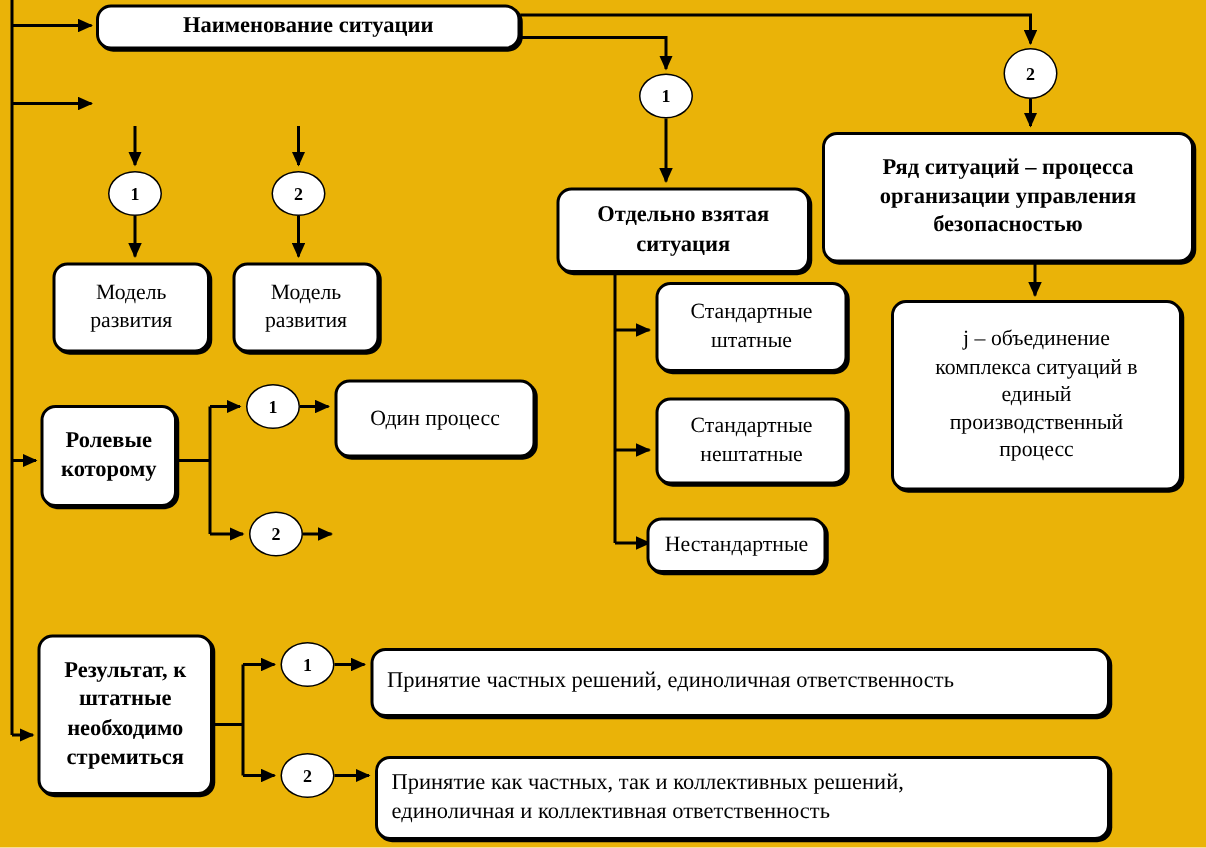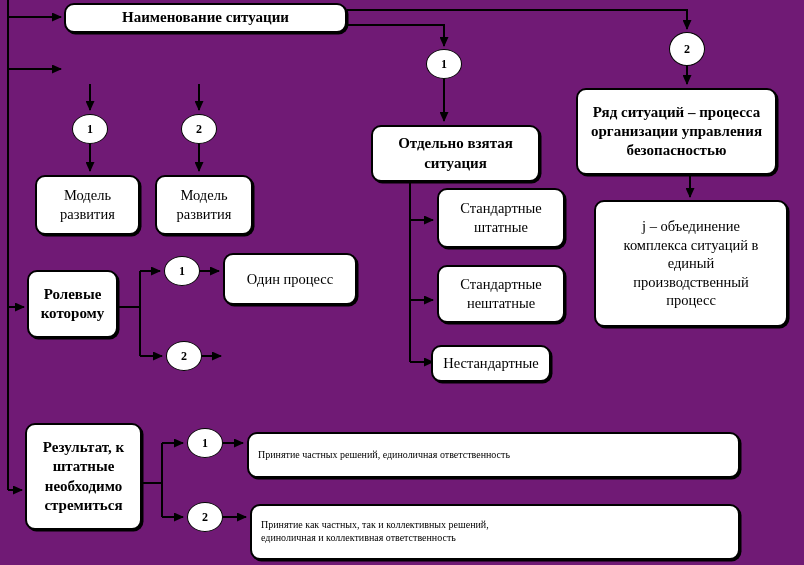--- a/index.html
+++ b/index.html
@@ -1,20 +1,20 @@
 <!DOCTYPE html>
 <html><head>
 <meta charset="utf-8">
 <style>
   html, body { margin: 0; padding: 0; background: #ffffff; }
   .diagram {
     position: relative;
     width: 804px;
     height: 565px;
-    background: #701a75;
+    background: #eab308;
     font-family: "Liberation Serif", "DejaVu Serif", serif;
     color: #000000;
     overflow: hidden;
   }
   .connectors {
     position: absolute;
     left: 0; top: 0;
     width: 804px; height: 565px;
   }
   .box {
@@ -31,21 +31,21 @@
     white-space: pre-line;
     font-size: 14.5px;
     line-height: 1.28;
     padding: 2px 4px;
   }
   .box.bold { font-weight: bold; font-size: 15px; }
   .box.left {
     justify-content: flex-start;
     text-align: left;
     padding-left: 9px;
-    font-size: 10px;
+    font-size: 15px;
   }
   .circle {
     position: absolute;
     box-sizing: border-box;
     background: #ffffff;
     border: 1.7px solid #000000;
     border-radius: 50%;
     display: flex;
     align-items: center;
     justify-content: center;
@@ -124,21 +124,21 @@
   <div class="circle" style="left:669px;top:32px;width:36px;height:34px">2</div>
 
   <div class="box bold" style="left:371px;top:125px;width:169px;height:57px">Отдельно взятая
 ситуация</div>
   <div class="box" style="left:437px;top:188px;width:128px;height:60px">Стандартные
 штатные</div>
   <div class="box" style="left:437px;top:265px;width:128px;height:58px">Стандартные
 нештатные</div>
   <div class="box" style="left:431px;top:345px;width:120px;height:37px">Нестандартные</div>
 
-  <div class="box bold" style="left:576px;top:88px;width:201px;height:87px">Ряд ситуаций – процесса
+  <div class="box bold" style="left:548px;top:88px;width:248px;height:87px">Ряд ситуаций – процесса
 организации управления
 безопасностью</div>
   <div class="box" style="left:594px;top:200px;width:194px;height:127px">j – объединение
 комплекса ситуаций в
 единый
 производственный
 процесс</div>
 
   <div class="box bold" style="left:25px;top:423px;width:117px;height:107px">Результат, к
 штатные

